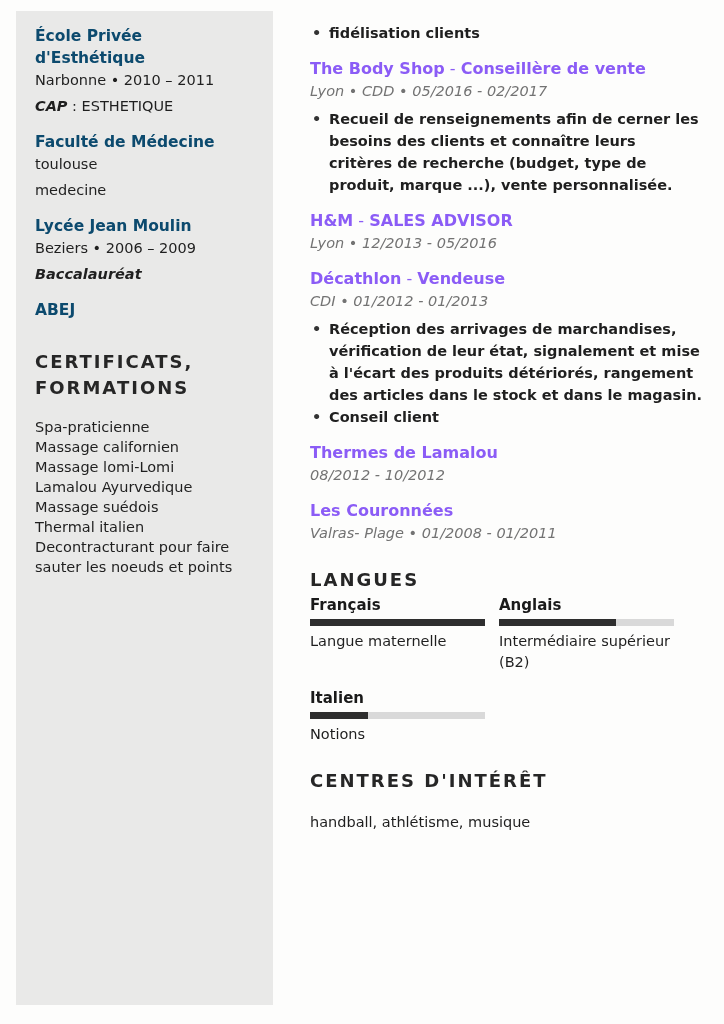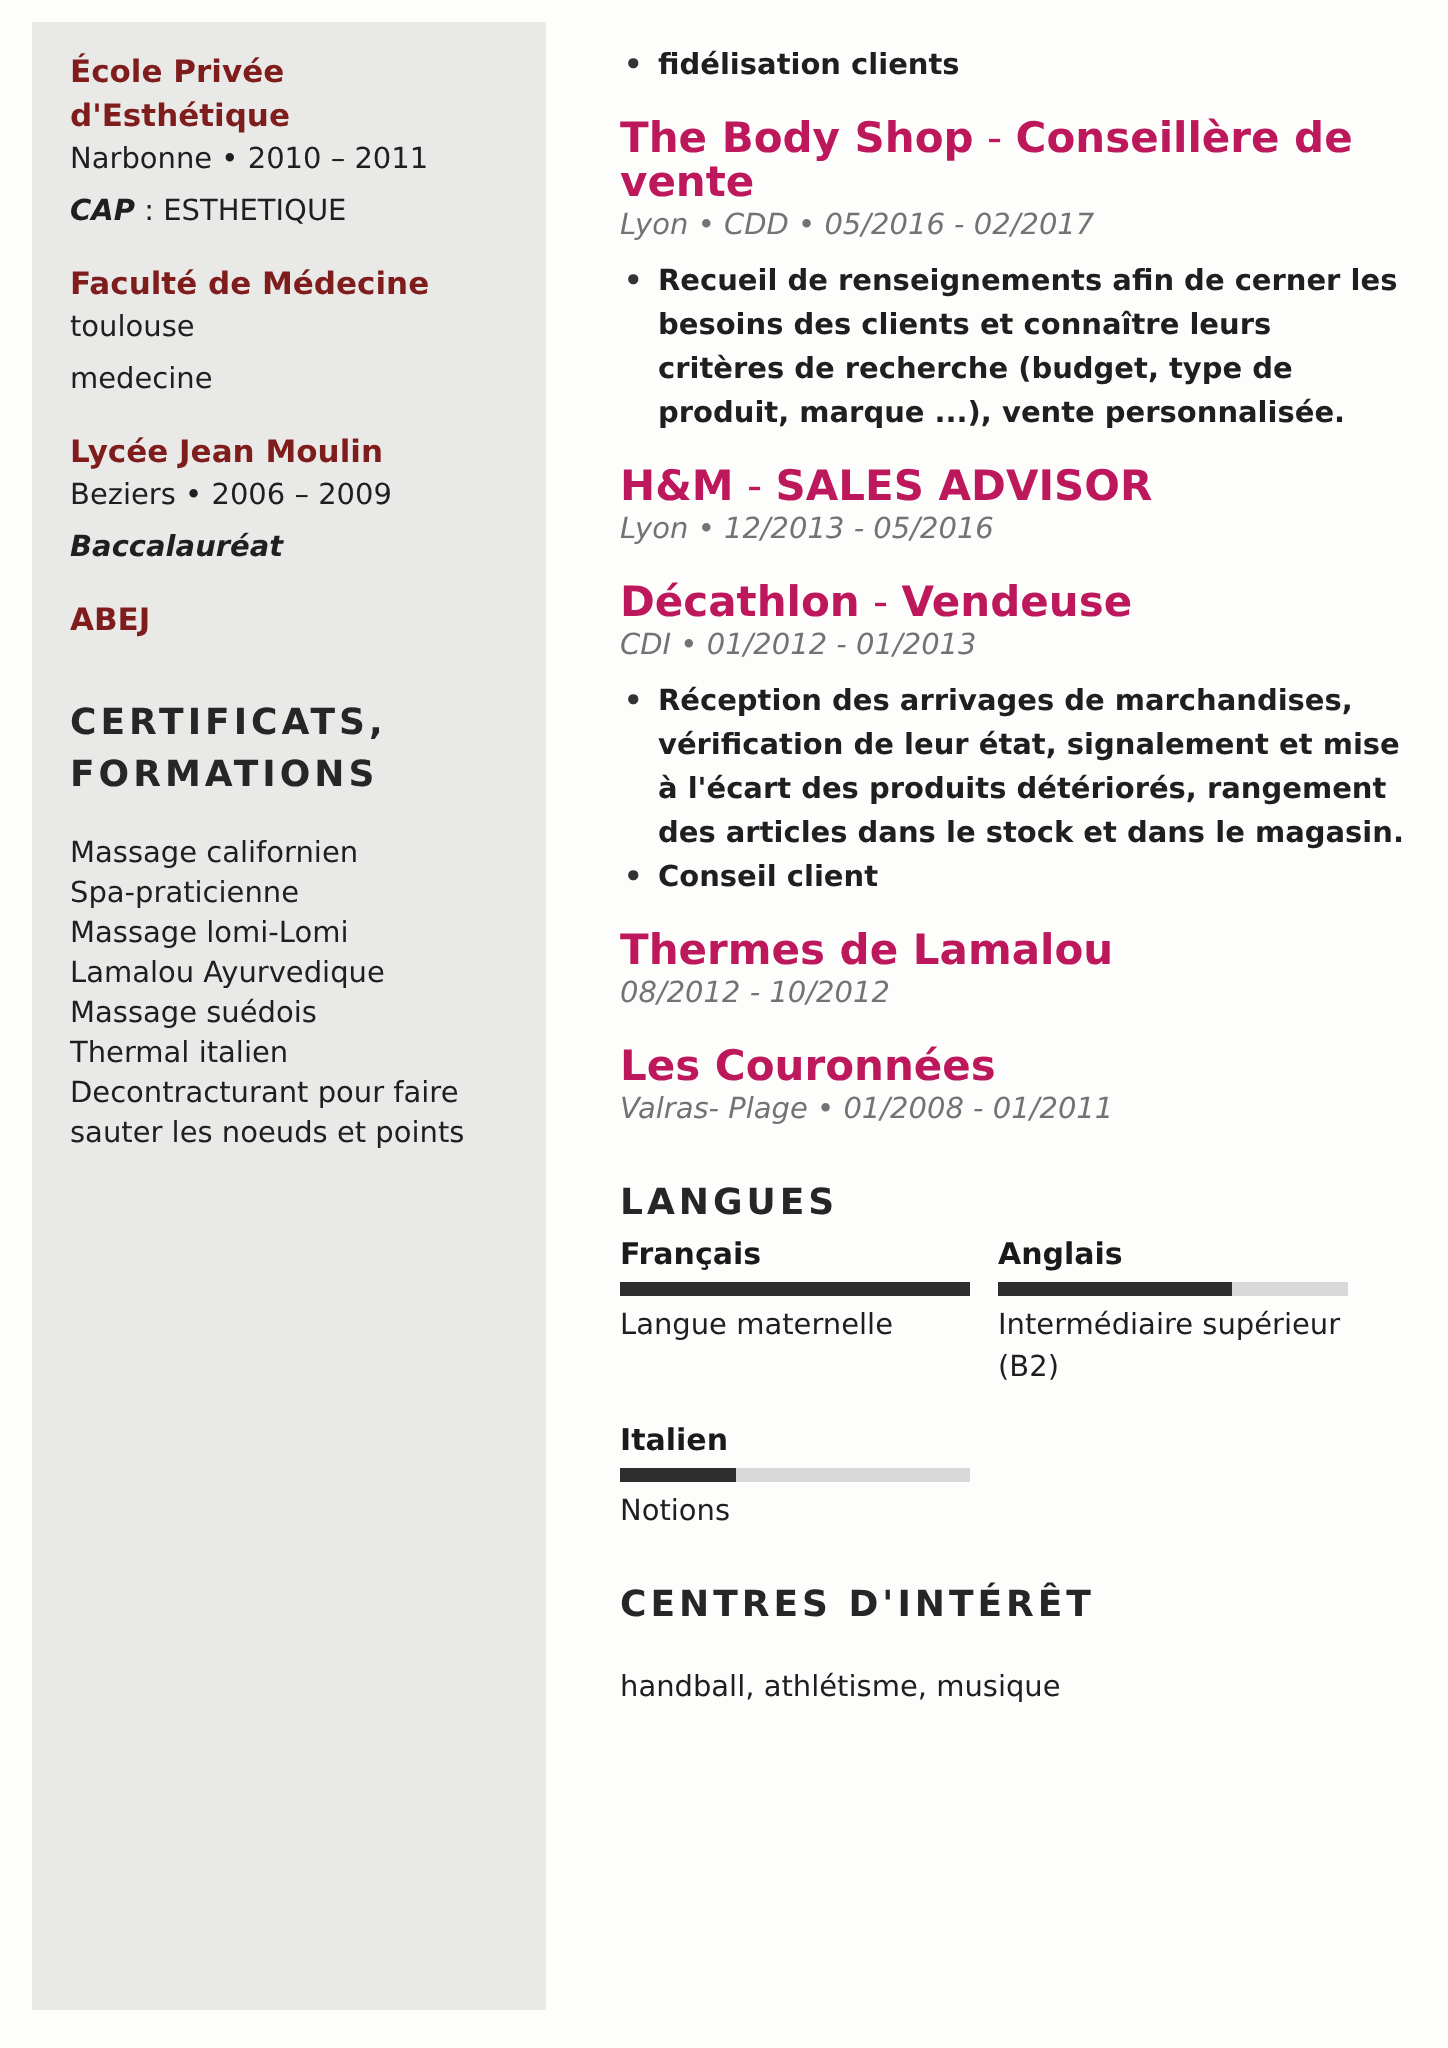--- a/index.html
+++ b/index.html
@@ -23,21 +23,21 @@
     width: 257px; height: 994px;
     background: #e9e9e8;
     box-sizing: border-box;
     padding: 14px 30px 0 19px;
   }
   .edu + .edu { margin-top: 14px; }
   .edu-title {
     font-weight: bold;
     font-size: 15.5px;
     line-height: 22px;
-    color: #7f1d1d;
+    color: #0c4a6e;
   }
   .edu-meta {
     font-size: 14.5px;
     line-height: 22px;
   }
   .edu-degree {
     margin-top: 4px;
     font-size: 14.5px;
     line-height: 22px;
   }
@@ -74,24 +74,24 @@
   .bullets li::before {
     content: "\2022";
     position: absolute;
     left: 2px;
     color: #333;
   }
   .intro-bullets { margin-top: 8px; }
   .exp { margin-top: 14px; }
   .exp-title {
     margin: 0;
-    font-size: 21px;
-    font-weight: bold;
-    line-height: 22px;
-    color: #be185d;
+    font-size: 16px;
+    font-weight: bold;
+    line-height: 22px;
+    color: #8b5cf6;
   }
   .exp-title .sep { font-weight: normal; }
   .exp-meta {
     font-style: italic;
     font-size: 14.5px;
     line-height: 22px;
     color: #737373;
   }
   .exp .bullets { margin-top: 6px; }
   .main-heading {
@@ -154,22 +154,22 @@
       <div class="edu-degree bold-italic">Baccalauréat</div>
     </div>
 
     <div class="edu">
       <div class="edu-title">ABEJ</div>
     </div>
 
     <h2 class="side-heading">CERTIFICATS, FORMATIONS</h2>
 
     <ul class="cert-list">
+      <li>Spa-praticienne</li>
       <li>Massage californien</li>
-      <li>Spa-praticienne</li>
       <li>Massage lomi-Lomi</li>
       <li>Lamalou Ayurvedique</li>
       <li>Massage suédois</li>
       <li>Thermal italien</li>
       <li>Decontracturant pour faire sauter les noeuds et points</li>
     </ul>
   </aside>
 
   <main class="main">
 

